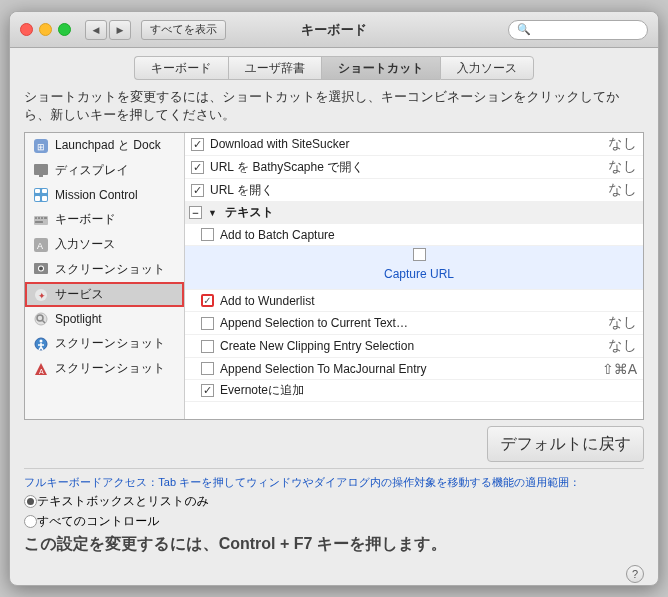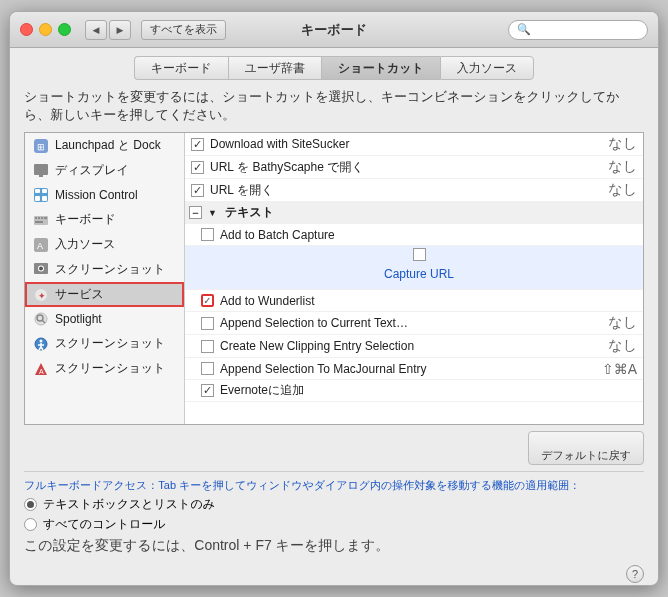--- a/index.html
+++ b/index.html
@@ -200,63 +200,63 @@
     .bottom-section {
       padding: 6px 14px;
       background: #ececec;
     }
     .default-btn-row {
       display: flex;
       justify-content: flex-end;
       margin-bottom: 6px;
     }
     .default-btn {
-      height: 18px;
-      padding: 16px 12px;
+      height: 36px;
+      padding: 0 12px;
       background: linear-gradient(to bottom, #f5f5f5, #e0e0e0);
       border: 1px solid #bbb;
       border-radius: 4px;
-      font-size: 11px;
+      font-size: 16px;
       cursor: pointer;
       color: #333;
     }
     .full-kb-section {
       border-top: 1px solid #ccc;
       padding-top: 6px;
     }
     .full-kb-title {
       font-size: 11px;
       color: #1a56c4;
       margin-bottom: 0;
     }
     .radio-row {
       display: flex;
       align-items: center;
-      gap: 6px;
       margin: 3px 0;
       font-size: 12px;
     }
     .radio-btn {
       width: 13px; height: 13px;
       border-radius: 50%;
       border: 1px solid #999;
       background: white;
       flex-shrink: 0;
       display: flex; align-items: center; justify-content: center;
     }
     .radio-btn.selected::after {
       content: "";
       width: 7px; height: 7px;
       background: #555;
       border-radius: 50%;
     }
     .bottom-note {
-      font-size: 14px;
+      font-size: 16px;
       color: #444;
       margin-top: 4px;
+      font-weight: bold;
     }
     .help-row {
       display: flex;
       justify-content: flex-end;
       padding: 4px 14px 2px;
     }
     .help-icon {
       width: 18px; height: 18px;
       border-radius: 50%;
       border: 1px solid #999;

